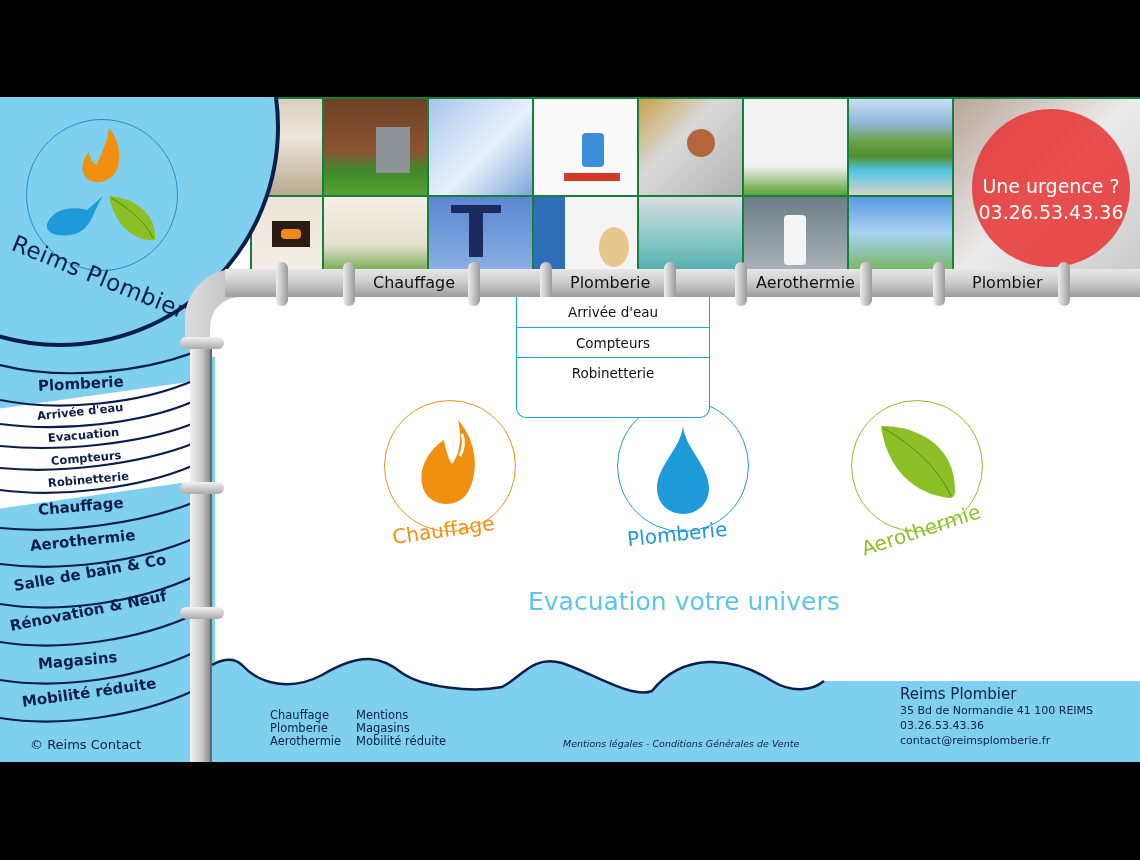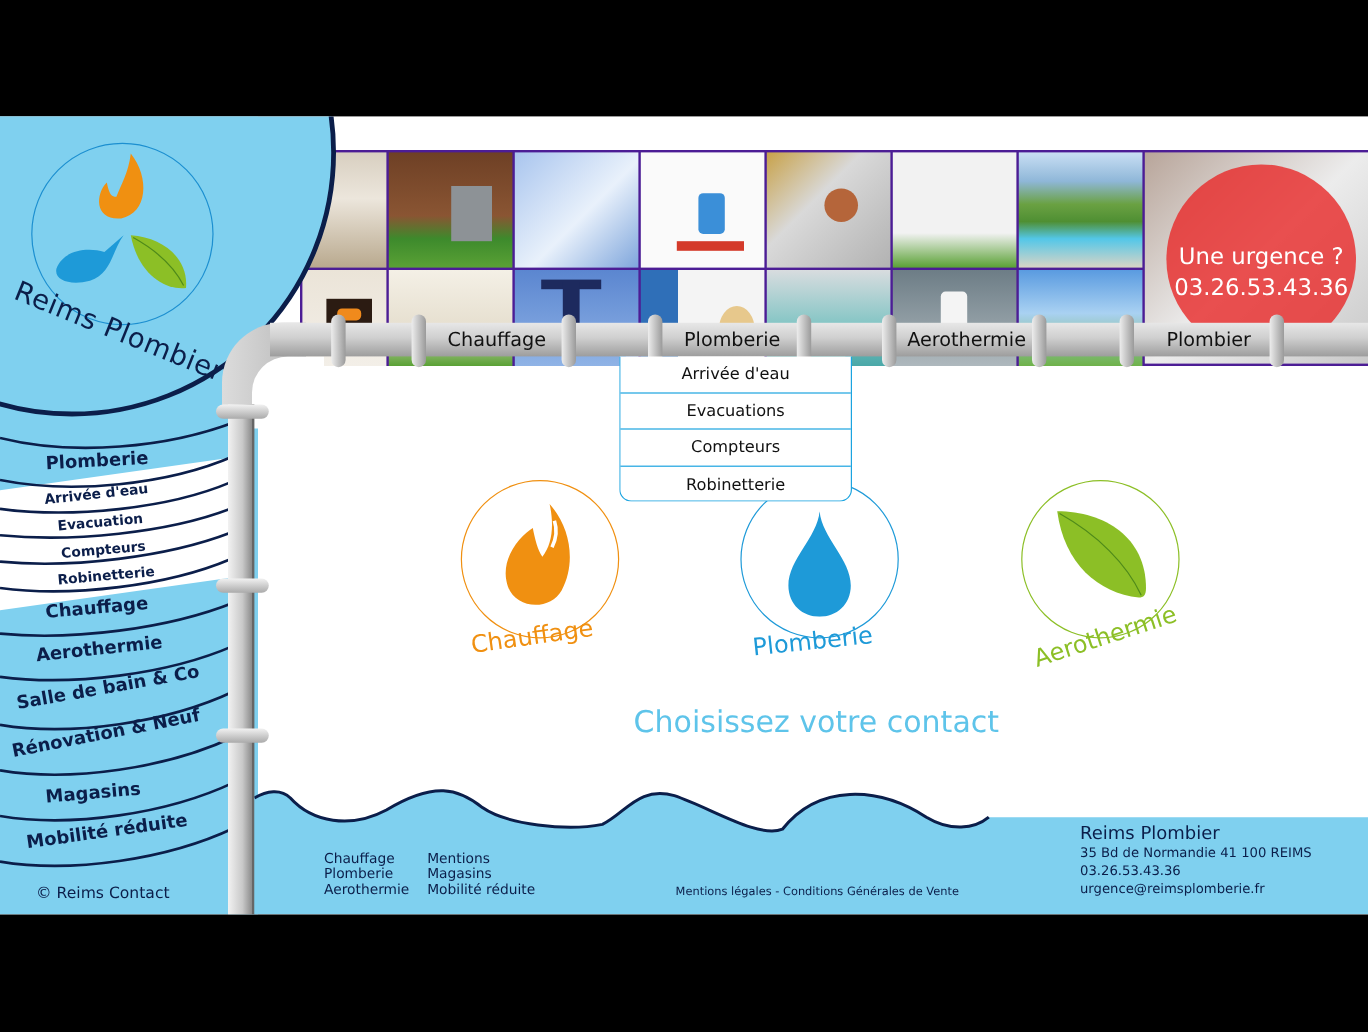--- a/index.html
+++ b/index.html
@@ -10,21 +10,21 @@
   #sidebar-bg { position: absolute; left: 0; top: 0; width: 215px; height: 665px; background: #7fd0ef; }
   #logo-disc { position: absolute; left: -160px; top: -190px; width: 440px; height: 440px; border-radius: 50%; background: #7fd0ef; border: 4px solid #0b1e4a; }
   #logo-ring { position: absolute; left: 26px; top: 22px; width: 152px; height: 152px; border-radius: 50%; border: 1.5px solid #1c8fd0; }
   .logo-title { position: absolute; left: 8px; top: 150px; width: 200px; font-size: 23px; color: #0b1e4a; transform: rotate(22deg); transform-origin: 0 0; letter-spacing: 0.5px; }
   .side-item { position: absolute; color: #0b1e4a; font-weight: bold; white-space: nowrap; transform-origin: 0 50%; }
   .side-item.main { font-size: 15px; }
   .side-item.sub { font-size: 11.5px; }
   .sub-bg { position: absolute; left: 0; background: #fff; }
 
   
-  #photo-strip { position: absolute; left: 250px; top: 0; width: 890px; height: 180px; background: #4c1d95; margin-top: 28px; }
+  #photo-strip { position: absolute; left: 250px; top: 0; width: 890px; height: 180px; background: #15803d; }
   .photo { position: absolute; }
 
   
   #urgence { position: absolute; left: 972px; top: 12px; width: 158px; height: 158px; border-radius: 50%; background: rgba(232,44,44,0.82); color: #fff; text-align: center; }
   #urgence .l1 { position: absolute; top: 66px; width: 100%; font-size: 19px; }
   #urgence .l2 { position: absolute; top: 92px; width: 100%; font-size: 19px; }
 
   
   .pipe-h { position: absolute; left: 225px; top: 172px; width: 915px; height: 28px; background: linear-gradient(#e7e7e7, #cfcfcf 45%, #9d9d9d); }
   .pipe-elbow { position: absolute; left: 185px; top: 172px; width: 70px; height: 70px; border-radius: 50px 0 0 0; background: linear-gradient(90deg,#dcdcdc,#b8b8b8); }
@@ -41,21 +41,21 @@
 
   
   .univ { position: absolute; }
   .univ-ring { position: absolute; width: 132px; height: 132px; border-radius: 50%; border: 1.5px solid; }
   .univ-label { position: absolute; font-size: 20px; white-space: nowrap; }
   #tagline { position: absolute; left: 528px; top: 490px; font-size: 25px; color: #5ec4ea; }
 
   
   #footer-wave { position: absolute; left: 212px; top: 560px; width: 928px; height: 105px; }
   .footer-links { position: absolute; font-size: 11.5px; color: #0b1e4a; line-height: 13px; }
-  .footer-legal { position: absolute; left: 563px; top: 641px; font-size: 9.5px; color: #0b1e4a; }
+  .footer-legal { position: absolute; left: 563px; top: 641px; font-size: 9.5px; color: #0b1e4a; font-style: italic; }
   .footer-contact { position: absolute; left: 900px; top: 588px; color: #0b1e4a; }
   .footer-contact .name { font-size: 15px; }
   .footer-contact .line { font-size: 11px; line-height: 15px; }
   .copyright { position: absolute; left: 30px; top: 640px; font-size: 13px; color: #0b1e4a; }
 </style>
 </head>
 <body>
 
 <div id="page">
 
@@ -189,26 +189,25 @@
     <div class="univ-ring" style="border-color:#8cbf26;"></div>
     <svg style="position:absolute;left:28px;top:24px;" width="80" height="76" viewBox="0 0 80 76">
       <path d="M2 2 C42 2 76 24 76 66 C76 72 74 74 70 74 C36 70 8 46 2 2 Z" fill="#8cbf26"></path>
       <path d="M4 4 C36 22 60 46 72 72" stroke="#4f8a1a" stroke-width="1" fill="none"></path>
     </svg>
     <div class="univ-label" style="left:8px;top:118px;color:#8cbf26;transform:rotate(-18deg);">Aerothermie</div>
   </div>
 
   <div id="dropdown">
     <div class="dd-item">Arrivée d'eau</div>
-    <div class="dd-item">Evacuations</div>
     <div class="dd-item">Compteurs</div>
     <div class="dd-item">Robinetterie</div>
   </div>
 
-  <div id="tagline">Choisissez votre contact</div>
+  <div id="tagline">Evacuation votre univers</div>
 
   <svg id="footer-wave" viewBox="0 0 928 105" preserveAspectRatio="none">
     <path d="M0 8 C10 2 22 0 30 8 C48 28 80 34 110 18 C150 -6 170 0 190 16 C210 30 260 36 290 30 C310 20 320 -2 350 6 C380 16 420 42 440 34 C470 -4 520 -2 560 24 C580 36 600 34 612 24 L928 24 L928 105 L0 105 Z" fill="#7fd0ef"></path>
     <path d="M0 8 C10 2 22 0 30 8 C48 28 80 34 110 18 C150 -6 170 0 190 16 C210 30 260 36 290 30 C310 20 320 -2 350 6 C380 16 420 42 440 34 C470 -4 520 -2 560 24 C580 36 600 34 612 24" fill="none" stroke="#0b1e4a" stroke-width="2.5"></path>
   </svg>
 
   <div class="footer-links" style="left:270px;top:612px;">
     <div>Chauffage</div>
     <div>Plomberie</div>
     <div>Aerothermie</div>
@@ -217,15 +216,15 @@
     <div>Mentions</div>
     <div>Magasins</div>
     <div>Mobilité réduite</div>
   </div>
   <div class="footer-legal">Mentions légales - Conditions Générales de Vente</div>
 
   <div class="footer-contact">
     <div class="name">Reims Plombier</div>
     <div class="line">35 Bd de Normandie 41 100 REIMS</div>
     <div class="line">03.26.53.43.36</div>
-    <div class="line">urgence@reimsplomberie.fr</div>
+    <div class="line">contact@reimsplomberie.fr</div>
   </div>
 </div>
 
 </body></html>

